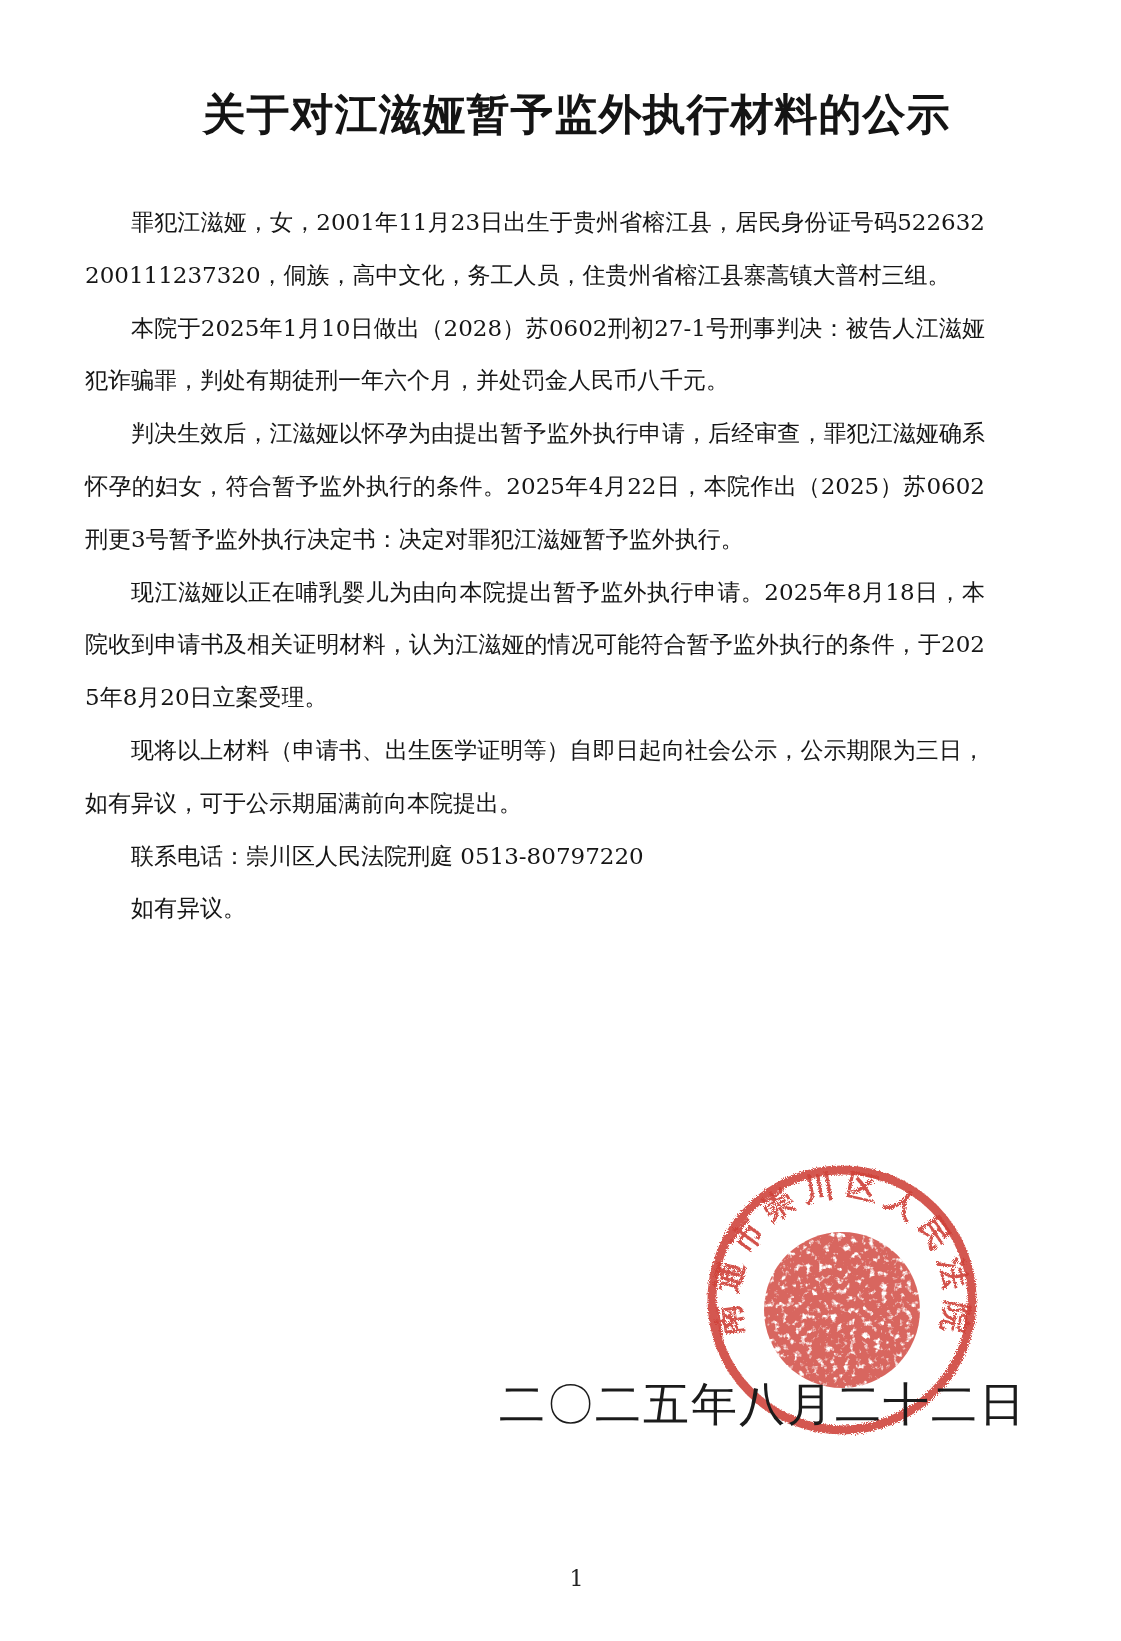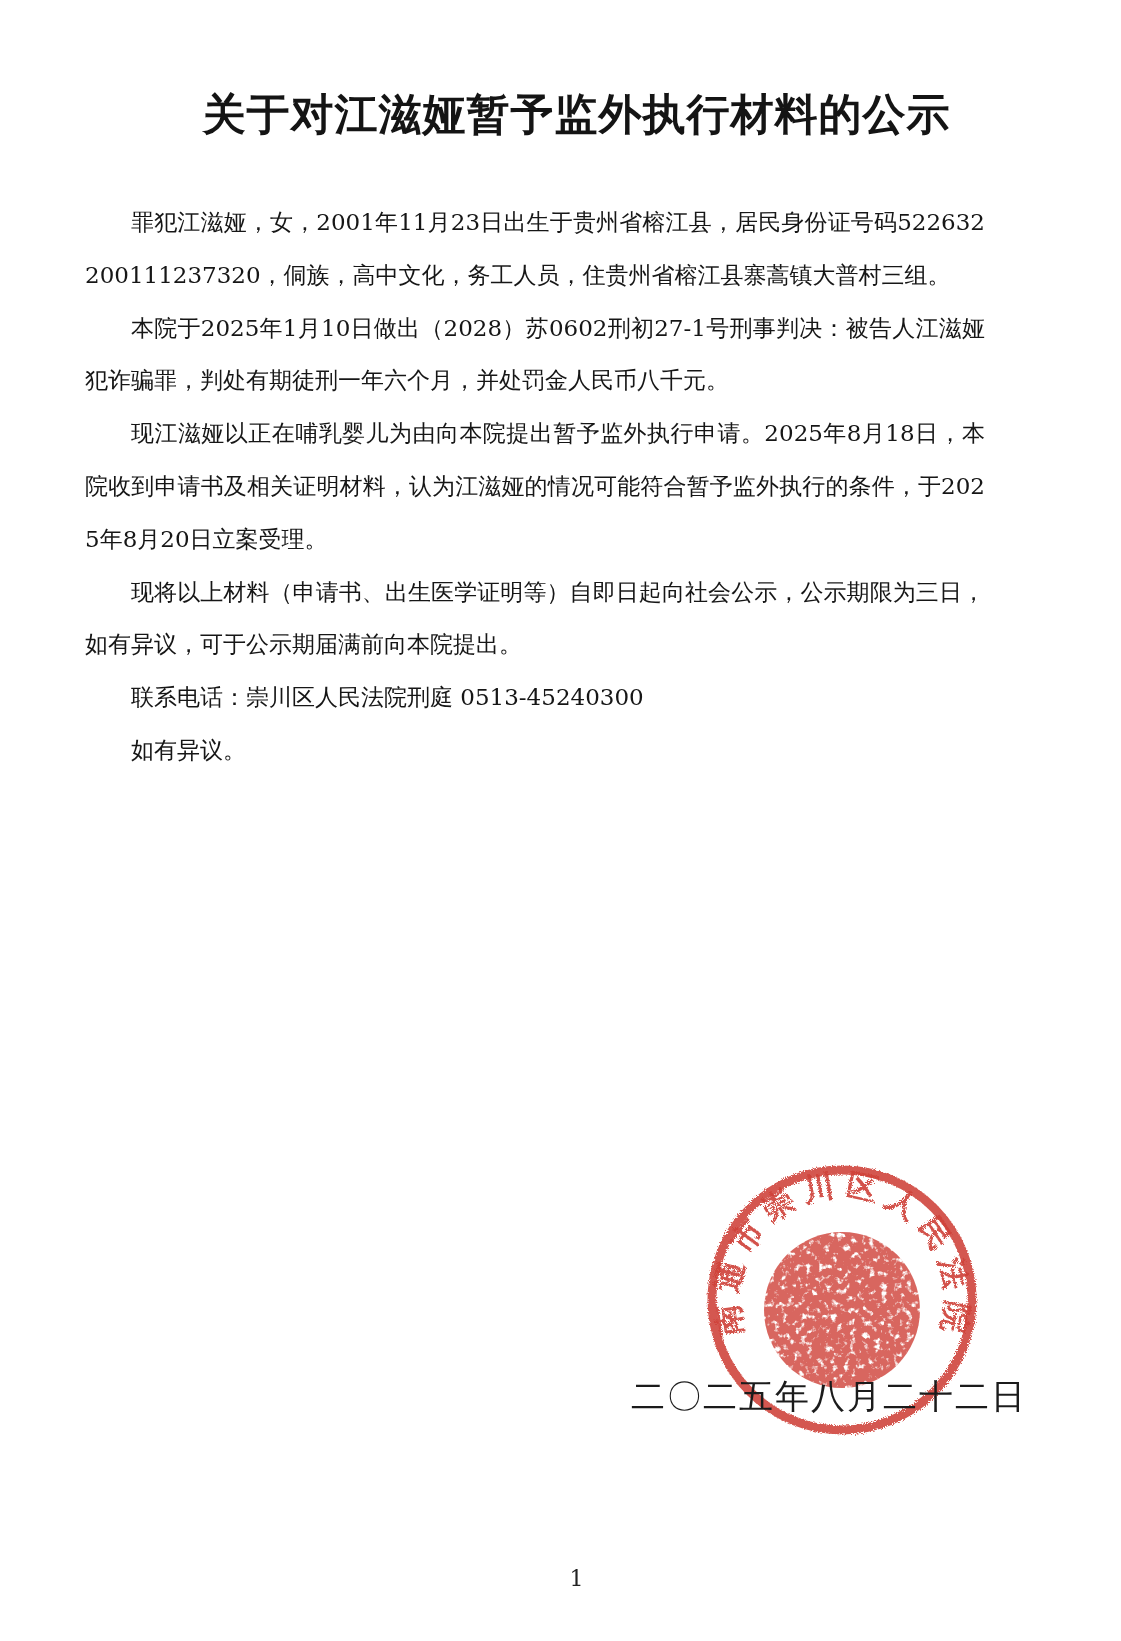--- a/index.html
+++ b/index.html
@@ -46,21 +46,21 @@
     top: 1158px;
     width: 284px;
     height: 284px;
     z-index: 2;
     mix-blend-mode: multiply;
   }
   .date-line {
     position: absolute;
     top: 1374px;
     right: 126px;
-    font-size: 34px;
+    font-size: 46px;
     letter-spacing: 2px;
     z-index: 3;
     color: #1b1b1b;
   }
   .page-number {
     position: absolute;
     top: 1566px;
     left: 0;
     width: 100%;
     text-align: center;
@@ -71,23 +71,24 @@
 </head>
 <body>
 
 <div class="page">
 
   <h1 class="title">关于对江滋娅暂予监外执行材料的公示</h1>
 
   <div class="body-text">
     <p>罪犯江滋娅，女，2001年11月23日出生于贵州省榕江县，居民身份证号码522632200111237320，侗族，高中文化，务工人员，住贵州省榕江县寨蒿镇大普村三组。</p>
     <p>本院于2025年1月10日做出（2028）苏0602刑初27-1号刑事判决：被告人江滋娅犯诈骗罪，判处有期徒刑一年六个月，并处罚金人民币八千元。</p>
+    <p>判决生效后，江滋娅以怀孕为由提出暂予监外执行申请，后经审查，罪犯江滋娅确系怀孕的妇女，符合暂予监外执行的条件。2025年4月22日，本院作出（2025）苏0602刑更3号暂予监外执行决定书：决定对罪犯江滋娅暂予监外执行。</p>
     <p>现江滋娅以正在哺乳婴儿为由向本院提出暂予监外执行申请。2025年8月18日，本院收到申请书及相关证明材料，认为江滋娅的情况可能符合暂予监外执行的条件，于2025年8月20日立案受理。</p>
     <p>现将以上材料（申请书、出生医学证明等）自即日起向社会公示，公示期限为三日，如有异议，可于公示期届满前向本院提出。</p>
-    <p>联系电话：崇川区人民法院刑庭 0513-45240300</p>
+    <p>联系电话：崇川区人民法院刑庭 0513-80797220</p>
     <p>如有异议。</p>
   </div>
 
   <div class="seal">
     <svg width="284" height="284" viewBox="0 0 284 284">
       <defs>
         <filter id="inkRough" x="-20%" y="-20%" width="140%" height="140%">
           <feTurbulence type="fractalNoise" baseFrequency="0.9" numOctaves="2" seed="3" result="n"></feTurbulence>
           <feDisplacementMap in="SourceGraphic" in2="n" scale="5"></feDisplacementMap>
         </filter>

